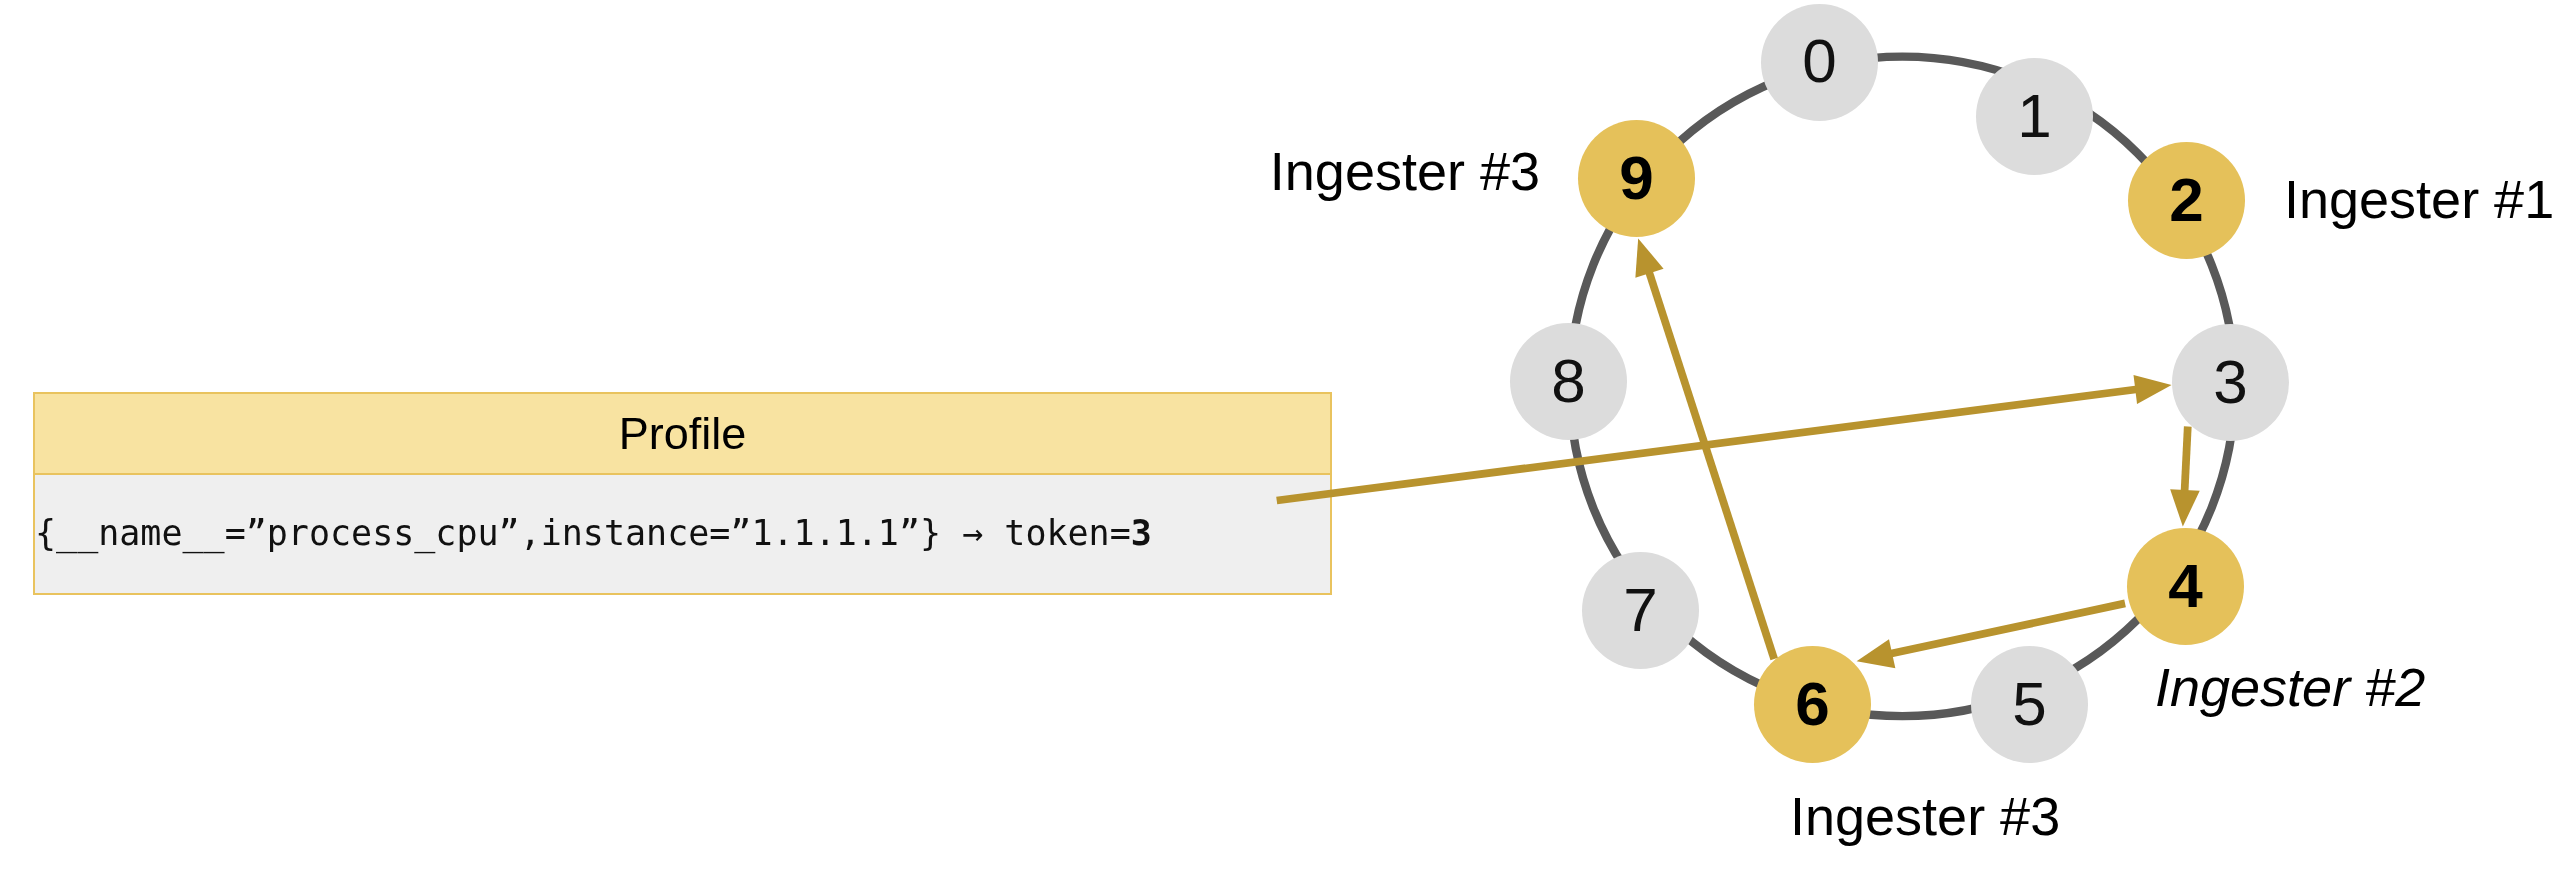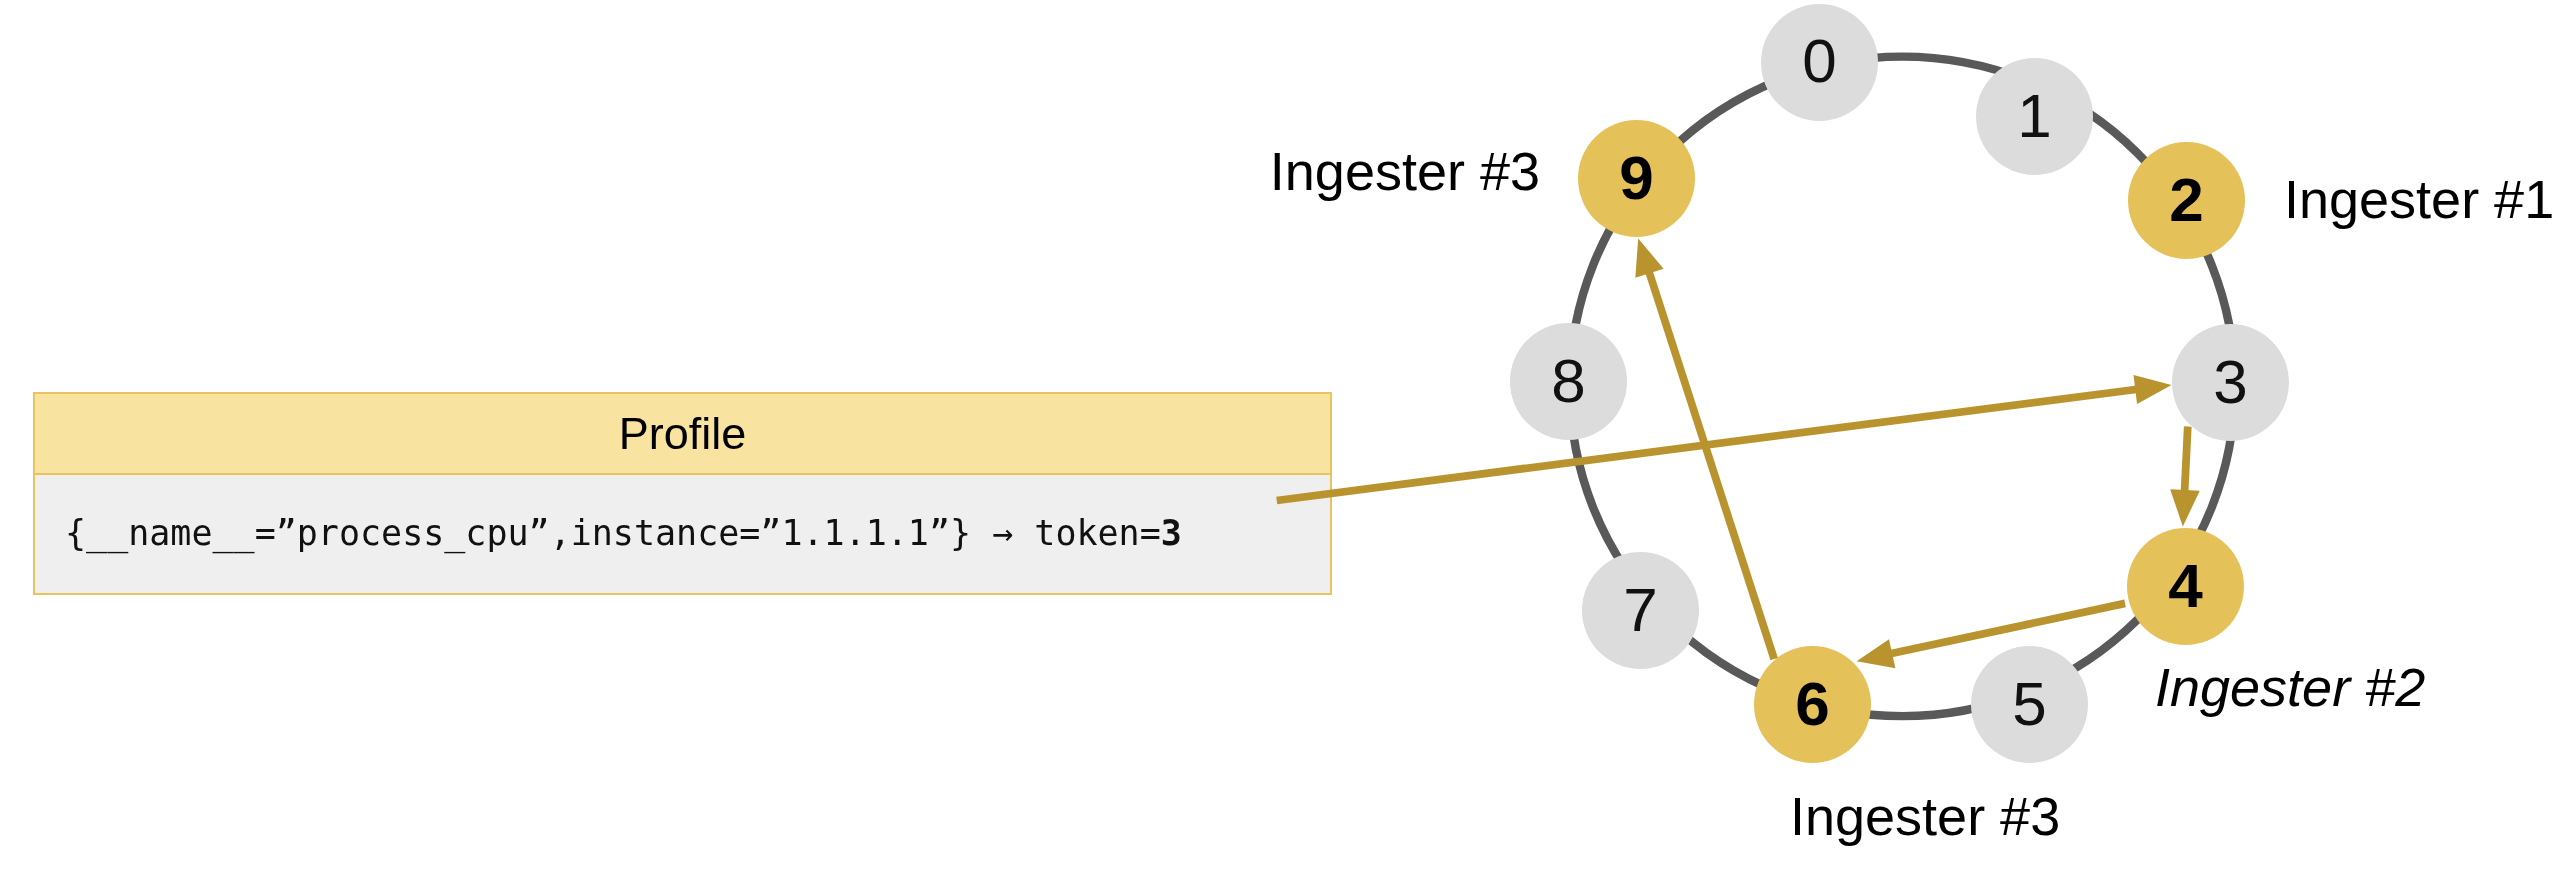--- a/index.html
+++ b/index.html
@@ -70,21 +70,20 @@
     height:81px;
     border-bottom:2.8px solid var(--card-border);
     background:var(--card-header-bg);
     display:flex;align-items:center;justify-content:center;
     font-size:45px;
   }
   .card-body{
     box-sizing:border-box;
     height:116px;
     display:flex;align-items:center;
-    padding-left:30px;
   }
   .code-line{
     font-family:"DejaVu Sans Mono", monospace;
     font-size:35px;
     white-space:pre;
     color:#111;
   }
   .code-line .tok-val{font-weight:700;}
 
   

